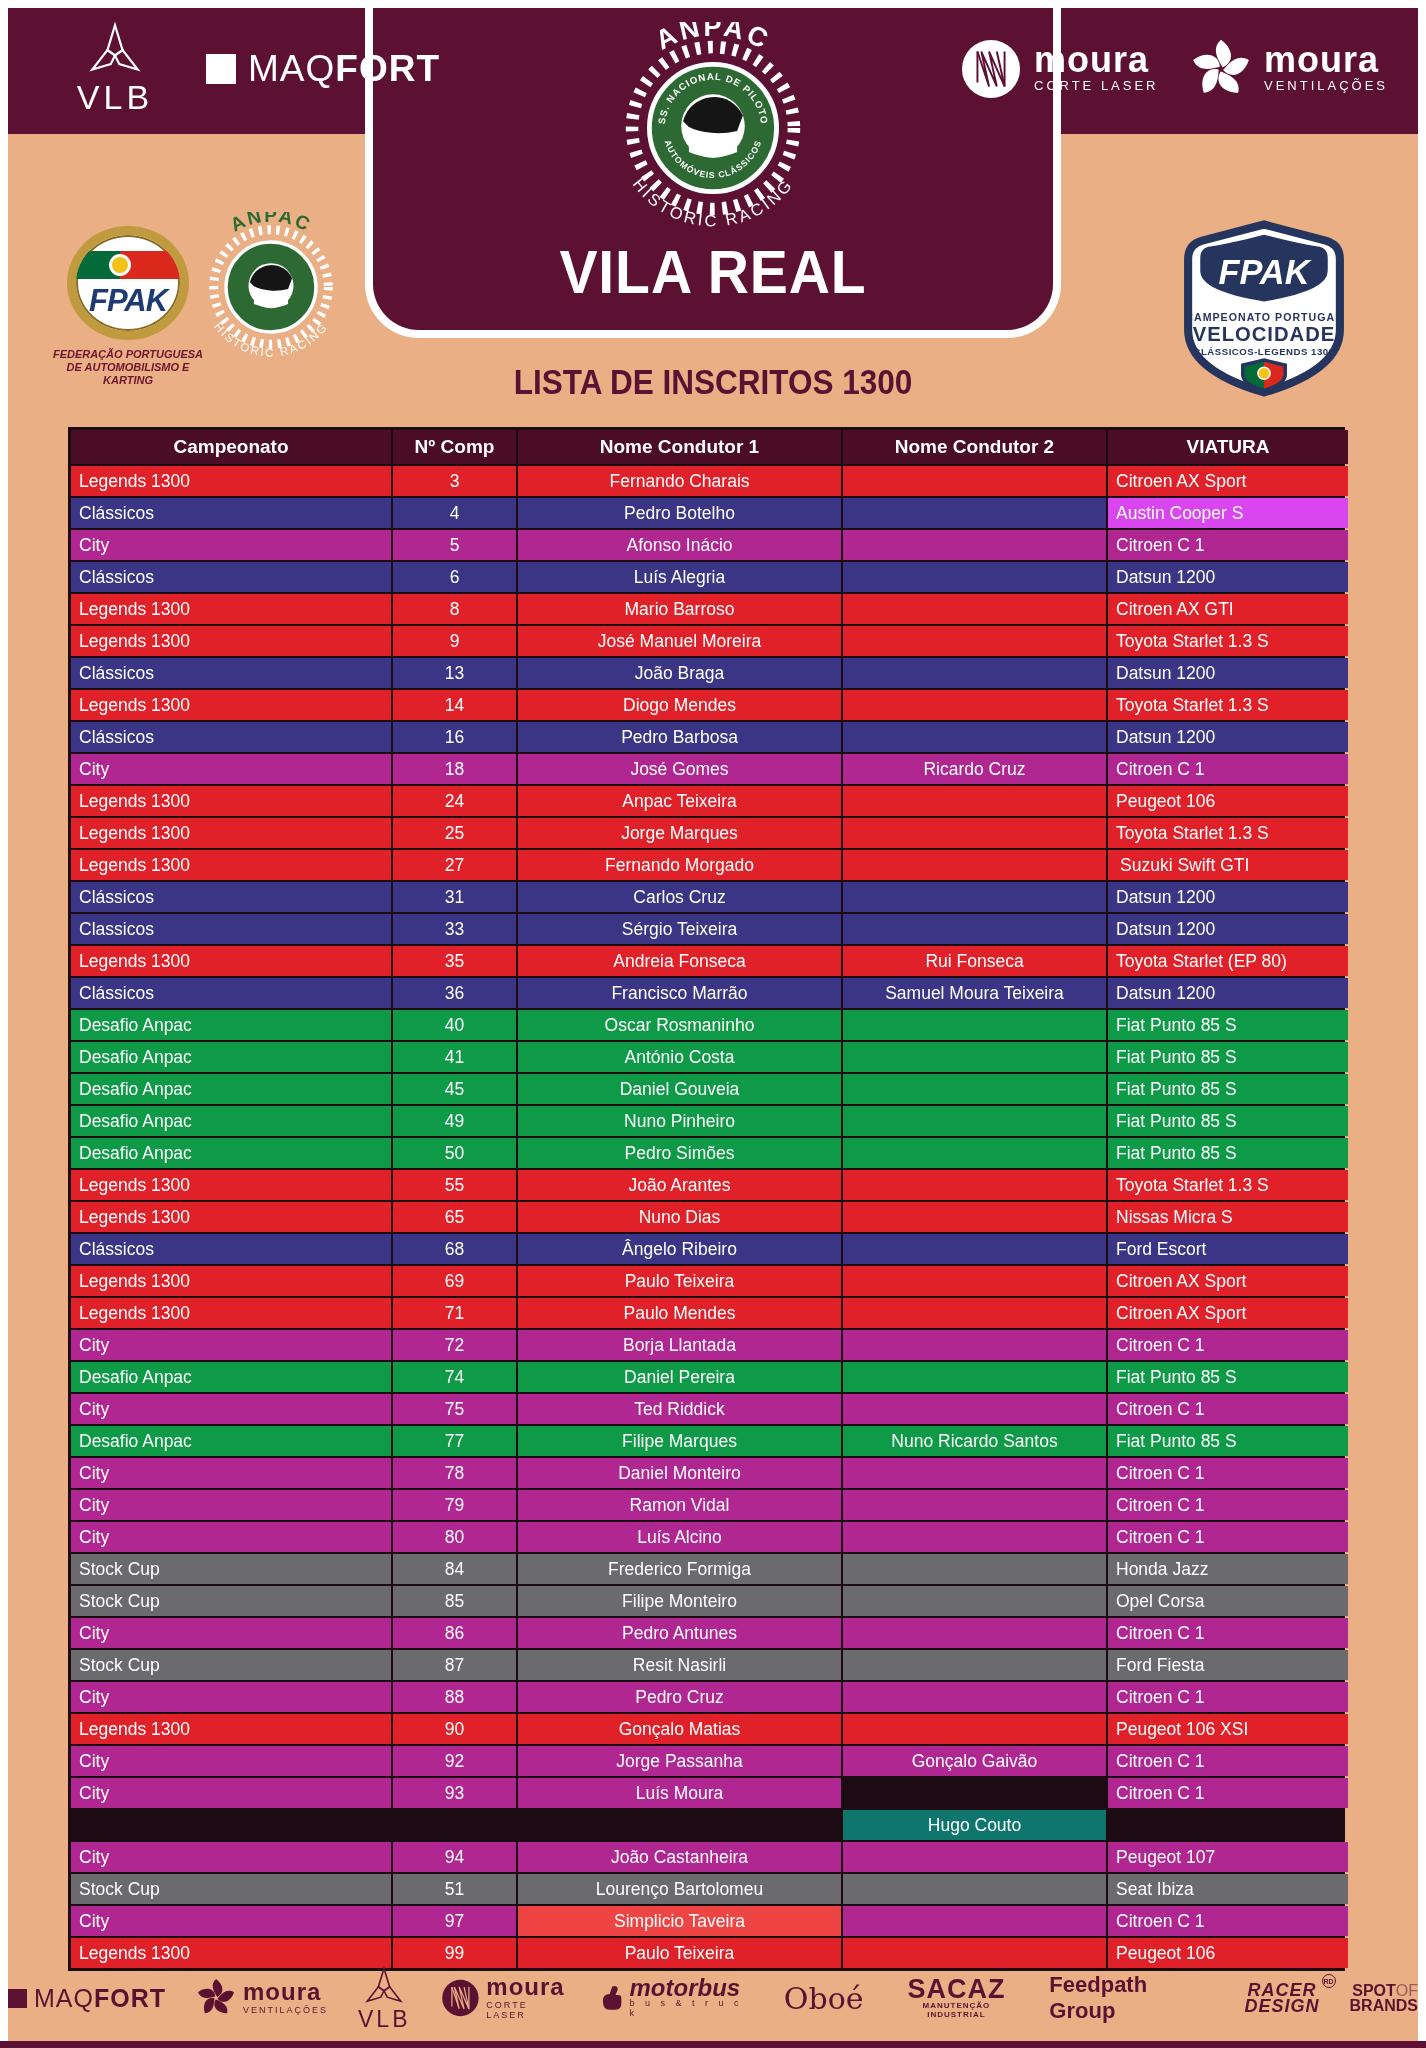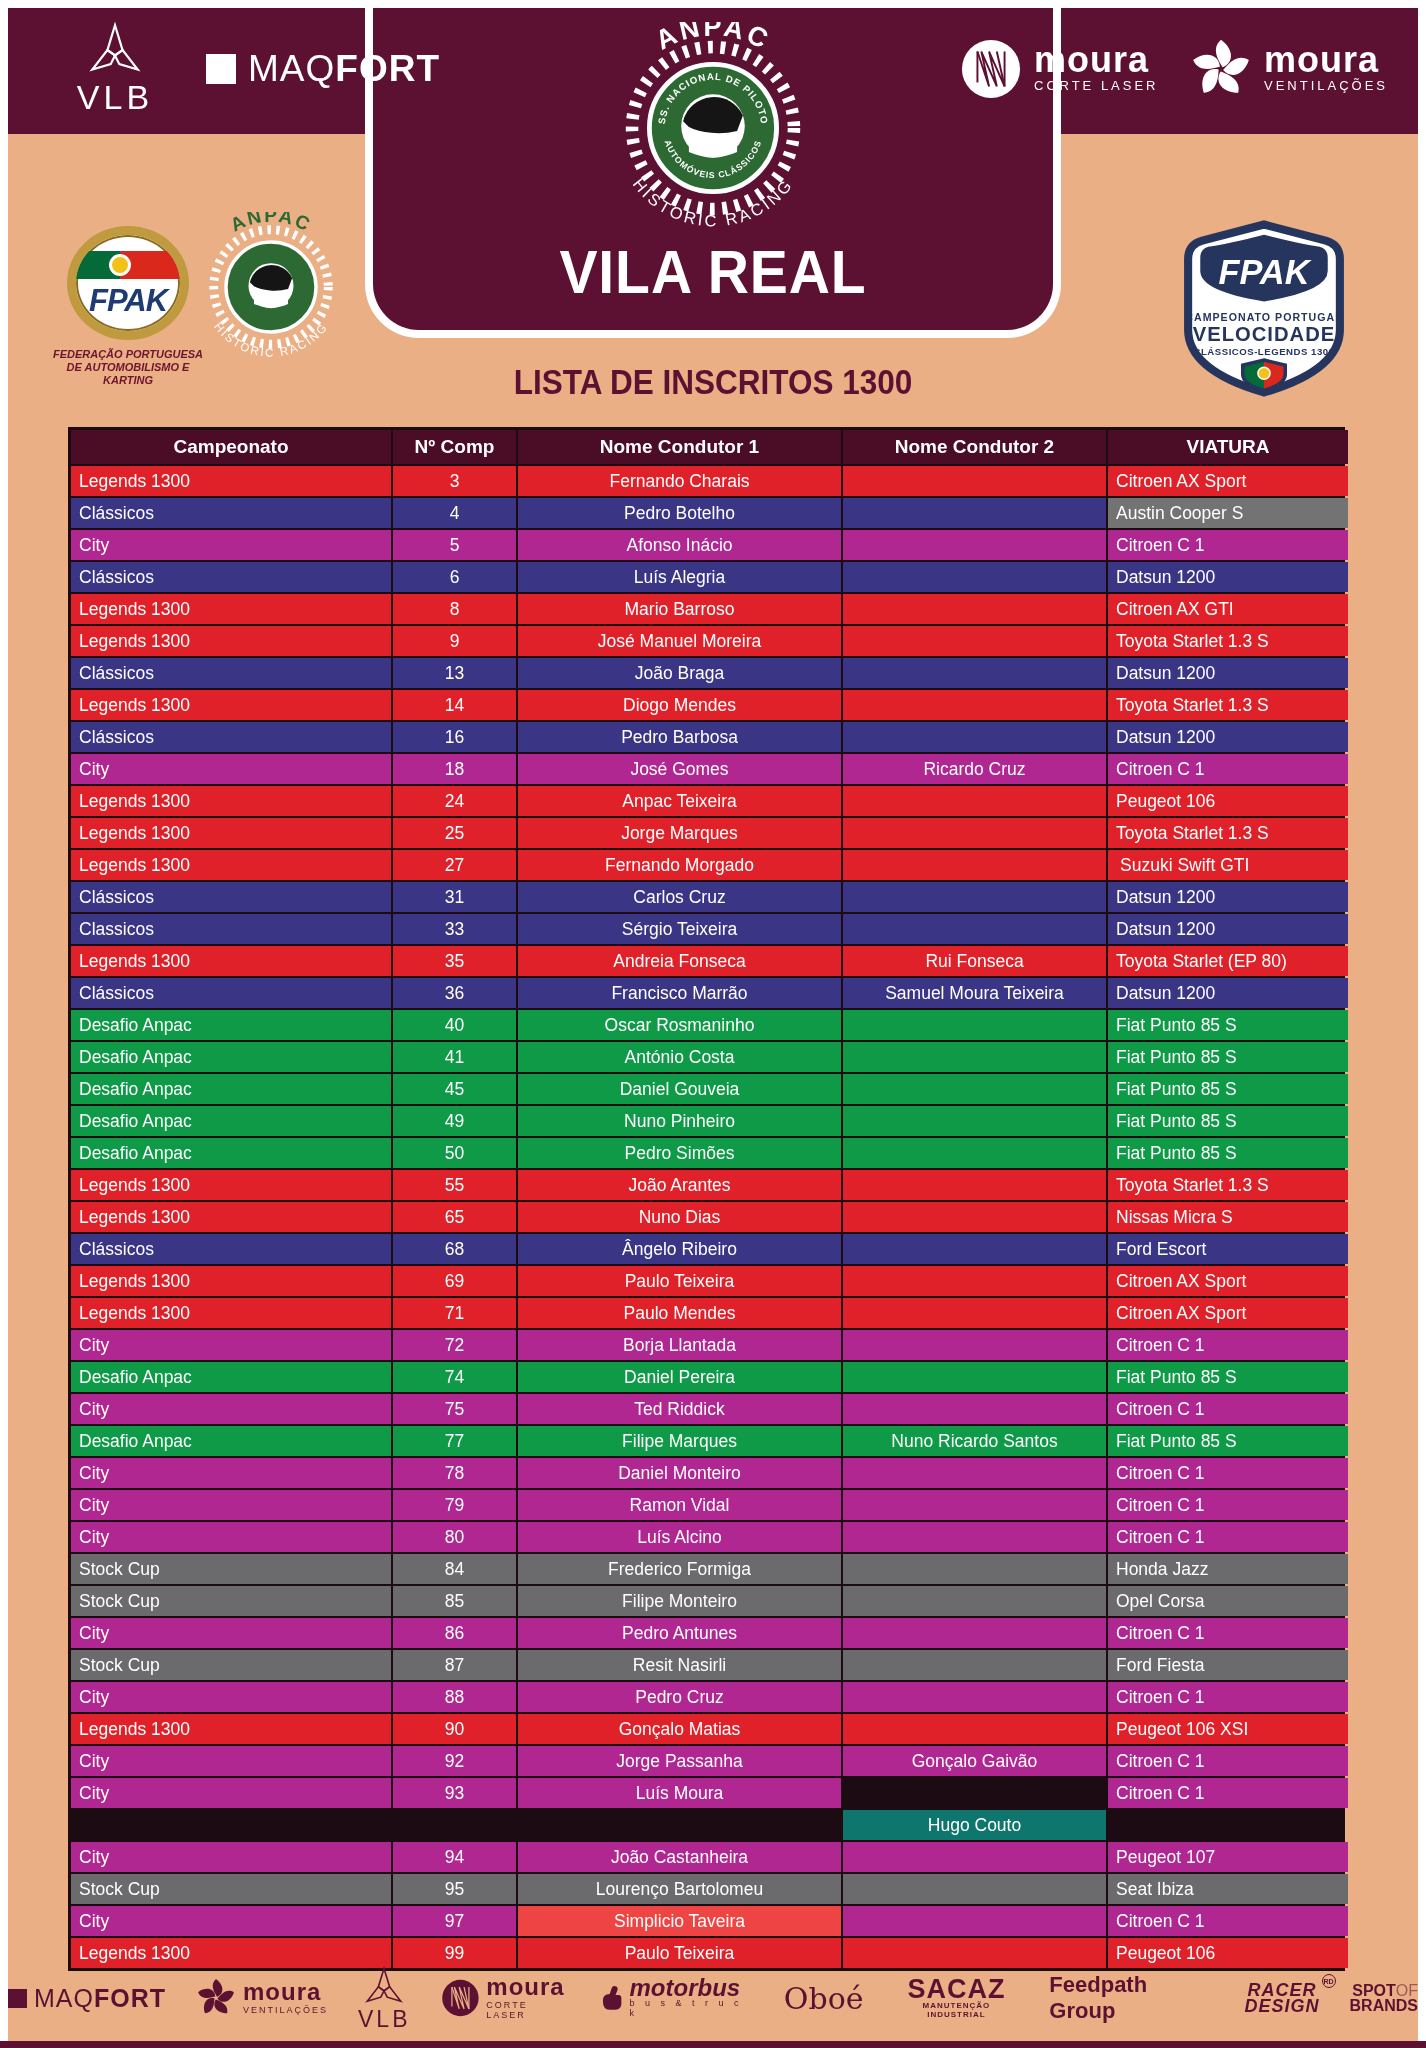--- a/index.html
+++ b/index.html
@@ -238,21 +238,21 @@
       <div class="td" style="background: rgb(224, 33, 42);">3</div>
       <div class="td" style="background: rgb(224, 33, 42);">Fernando Charais</div>
       <div class="td" style="background: rgb(224, 33, 42);"></div>
       <div class="td left" style="background: rgb(224, 33, 42);">Citroen AX Sport</div>
     </div>
         <div class="tr">
       <div class="td left" style="background: rgb(58, 53, 132);">Clássicos</div>
       <div class="td" style="background: rgb(58, 53, 132);">4</div>
       <div class="td" style="background: rgb(58, 53, 132);">Pedro Botelho</div>
       <div class="td" style="background: rgb(58, 53, 132);"></div>
-      <div class="td left" style="background: #737373;">Austin Cooper S</div>
+      <div class="td left" style="background: #d946ef;">Austin Cooper S</div>
     </div>
         <div class="tr">
       <div class="td left" style="background: rgb(176, 39, 146);">City</div>
       <div class="td" style="background: rgb(176, 39, 146);">5</div>
       <div class="td" style="background: rgb(176, 39, 146);">Afonso Inácio</div>
       <div class="td" style="background: rgb(176, 39, 146);"></div>
       <div class="td left" style="background: rgb(176, 39, 146);">Citroen C 1</div>
     </div>
         <div class="tr">
       <div class="td left" style="background: rgb(58, 53, 132);">Clássicos</div>
@@ -529,21 +529,21 @@
     </div>
         <div class="tr">
       <div class="td left" style="background: rgb(176, 39, 146);">City</div>
       <div class="td" style="background: rgb(176, 39, 146);">94</div>
       <div class="td" style="background: rgb(176, 39, 146);">João Castanheira</div>
       <div class="td" style="background: rgb(176, 39, 146);"></div>
       <div class="td left" style="background: rgb(176, 39, 146);">Peugeot 107</div>
     </div>
         <div class="tr">
       <div class="td left" style="background: rgb(107, 106, 108);">Stock Cup</div>
-      <div class="td" style="background: rgb(107, 106, 108);">95</div>
+      <div class="td" style="background: rgb(107, 106, 108);">51</div>
       <div class="td" style="background: rgb(107, 106, 108);">Lourenço Bartolomeu</div>
       <div class="td" style="background: rgb(107, 106, 108);"></div>
       <div class="td left" style="background: rgb(107, 106, 108);">Seat Ibiza</div>
     </div>
         <div class="tr">
       <div class="td left" style="background: rgb(176, 39, 146);">City</div>
       <div class="td" style="background: rgb(176, 39, 146);">97</div>
       <div class="td" style="background: #ef4444;">Simplicio Taveira</div>
       <div class="td" style="background: rgb(176, 39, 146);"></div>
       <div class="td left" style="background: rgb(176, 39, 146);">Citroen C 1</div>

